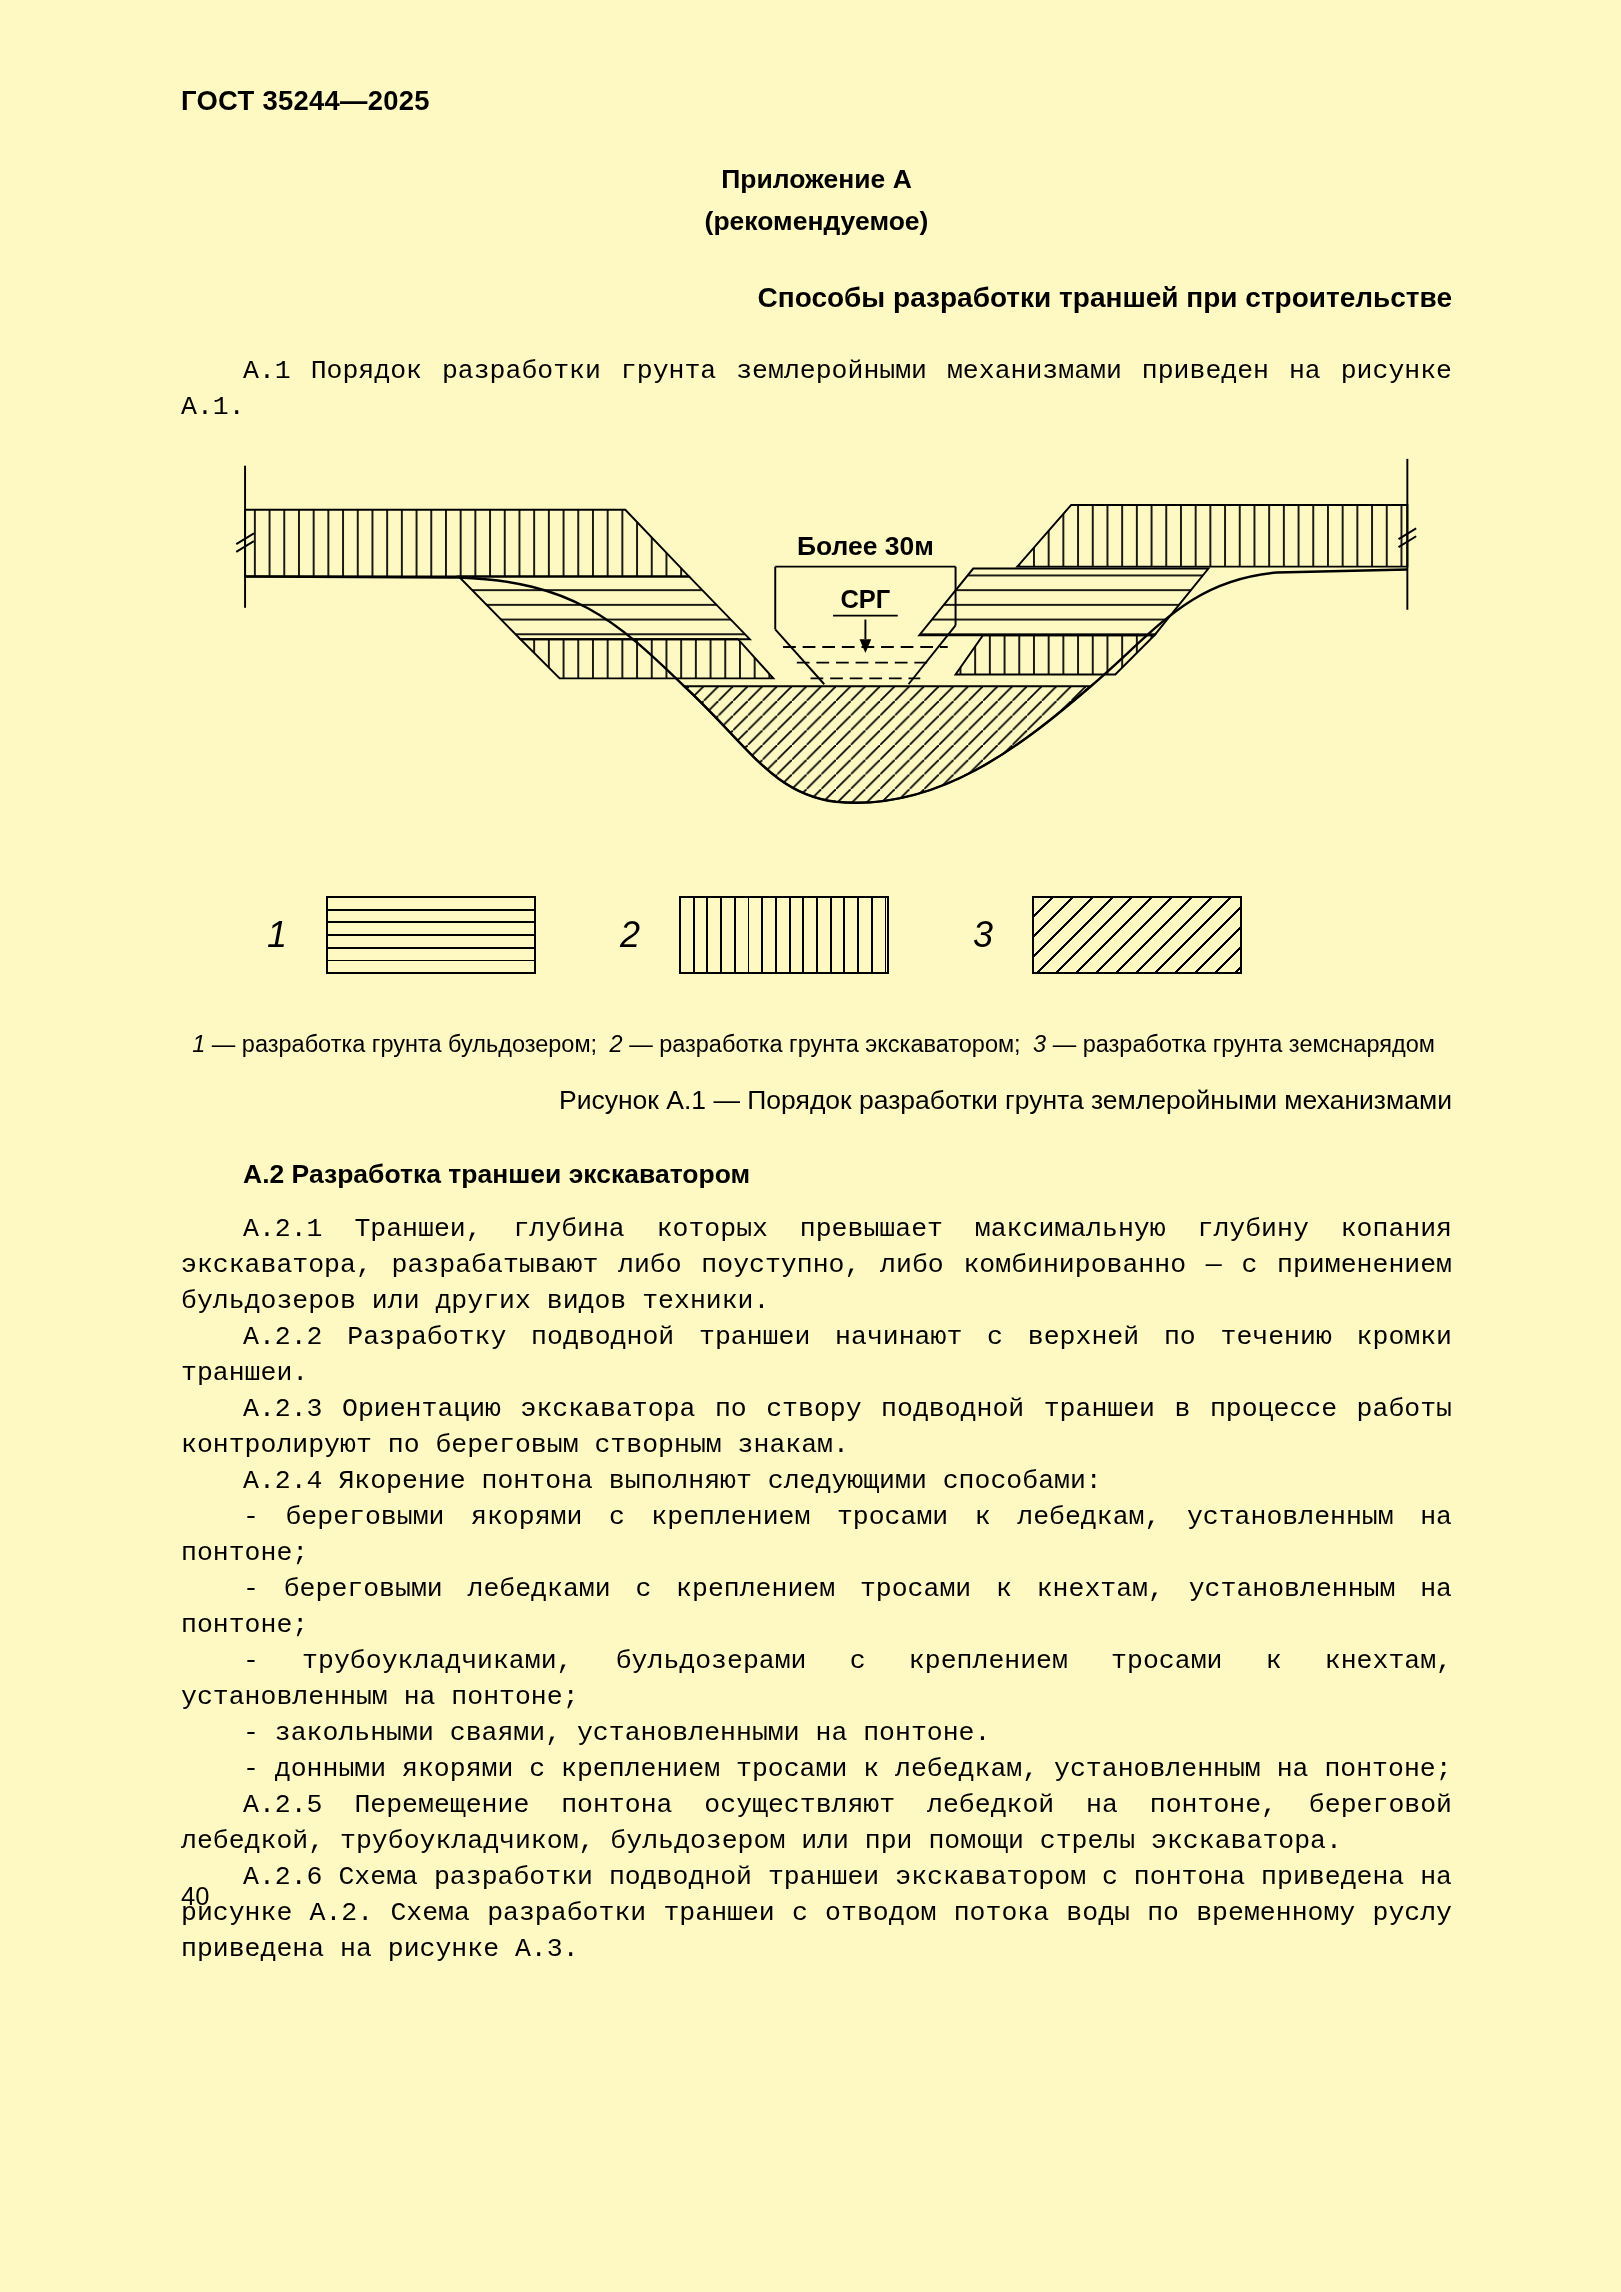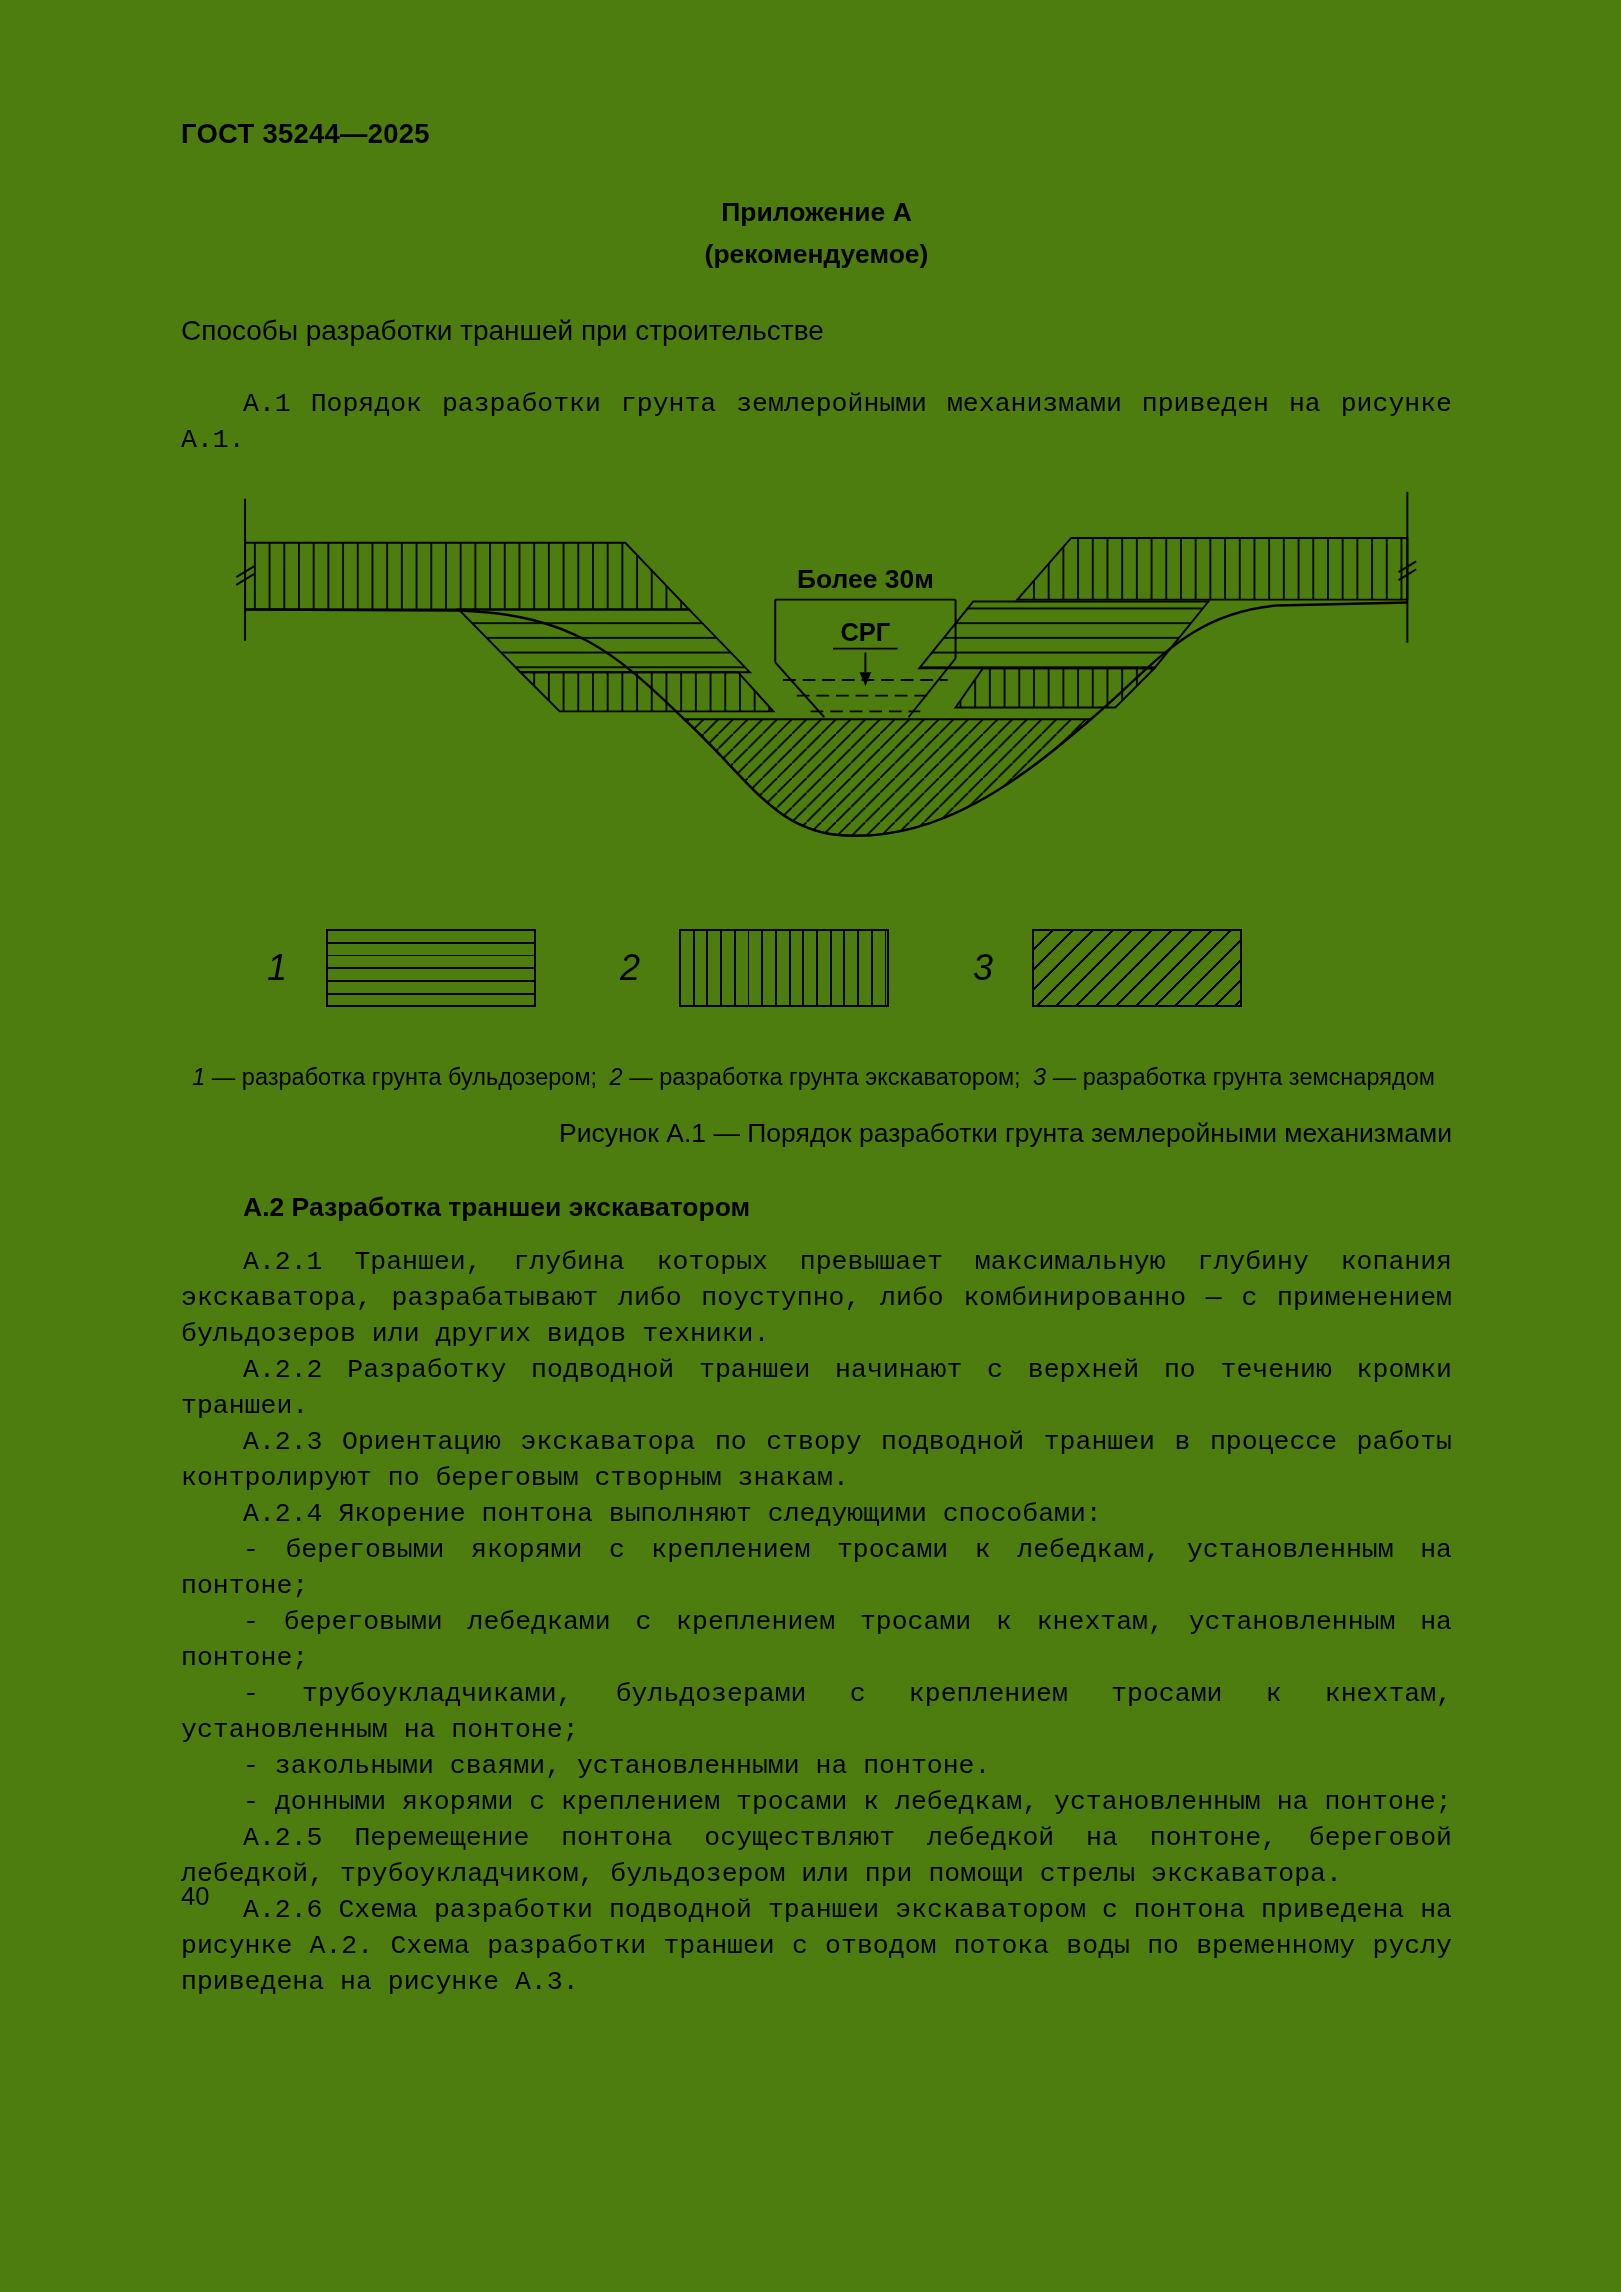--- a/index.html
+++ b/index.html
@@ -1,28 +1,28 @@
 <!DOCTYPE html>
 <html><head>
 <meta charset="utf-8">
 <style>
   html,body{margin:0;padding:0;background:#fff;}
   .page{
     position:relative;
     width:1621px;height:2293px;
-    background:#4d7c0f;color:#000;
+    background:#fef9c3;color:#000;
     box-sizing:border-box;
-    padding:118px 169px 0 181px;
+    padding:85px 169px 0 181px;
     font-family:"Liberation Sans",sans-serif;
     overflow:hidden;
   }
   .gost-header{font-size:27.4px;font-weight:bold;letter-spacing:0.3px;}
   .app-label{margin-top:47px;text-align:center;font-weight:bold;font-size:26.5px;}
   .app-kind{margin-top:11px;text-align:center;font-weight:bold;font-size:26.5px;}
-  .app-title{margin:45px 0 0;text-align:left;font-weight:normal;font-size:28px;}
+  .app-title{margin:45px 0 0;text-align:right;font-weight:bold;font-size:28px;}
   .body-p{font-size:26.5px;line-height:36px;text-align:justify;text-indent:62px;margin:0;font-family:Liberation Mono, monospace;}
   .intro{margin-top:39px;}
   figure{margin:25.5px 0 0 0;padding:0;}
   svg.diagram{display:block;margin-left:7.8px;}
   svg.diagram text{font-family:"Liberation Sans",sans-serif;fill:#000;}
   .legend-row{display:flex;align-items:center;margin:53px 0 0 86px;}
   .legend-group{display:flex;align-items:center;}
   .legend-group + .legend-group{margin-left:84px;}
   .legend-num{font-style:italic;font-size:36px;margin-right:39px;}
   .legend-box{width:210px;height:78px;border:2px solid #000;box-sizing:border-box;}

